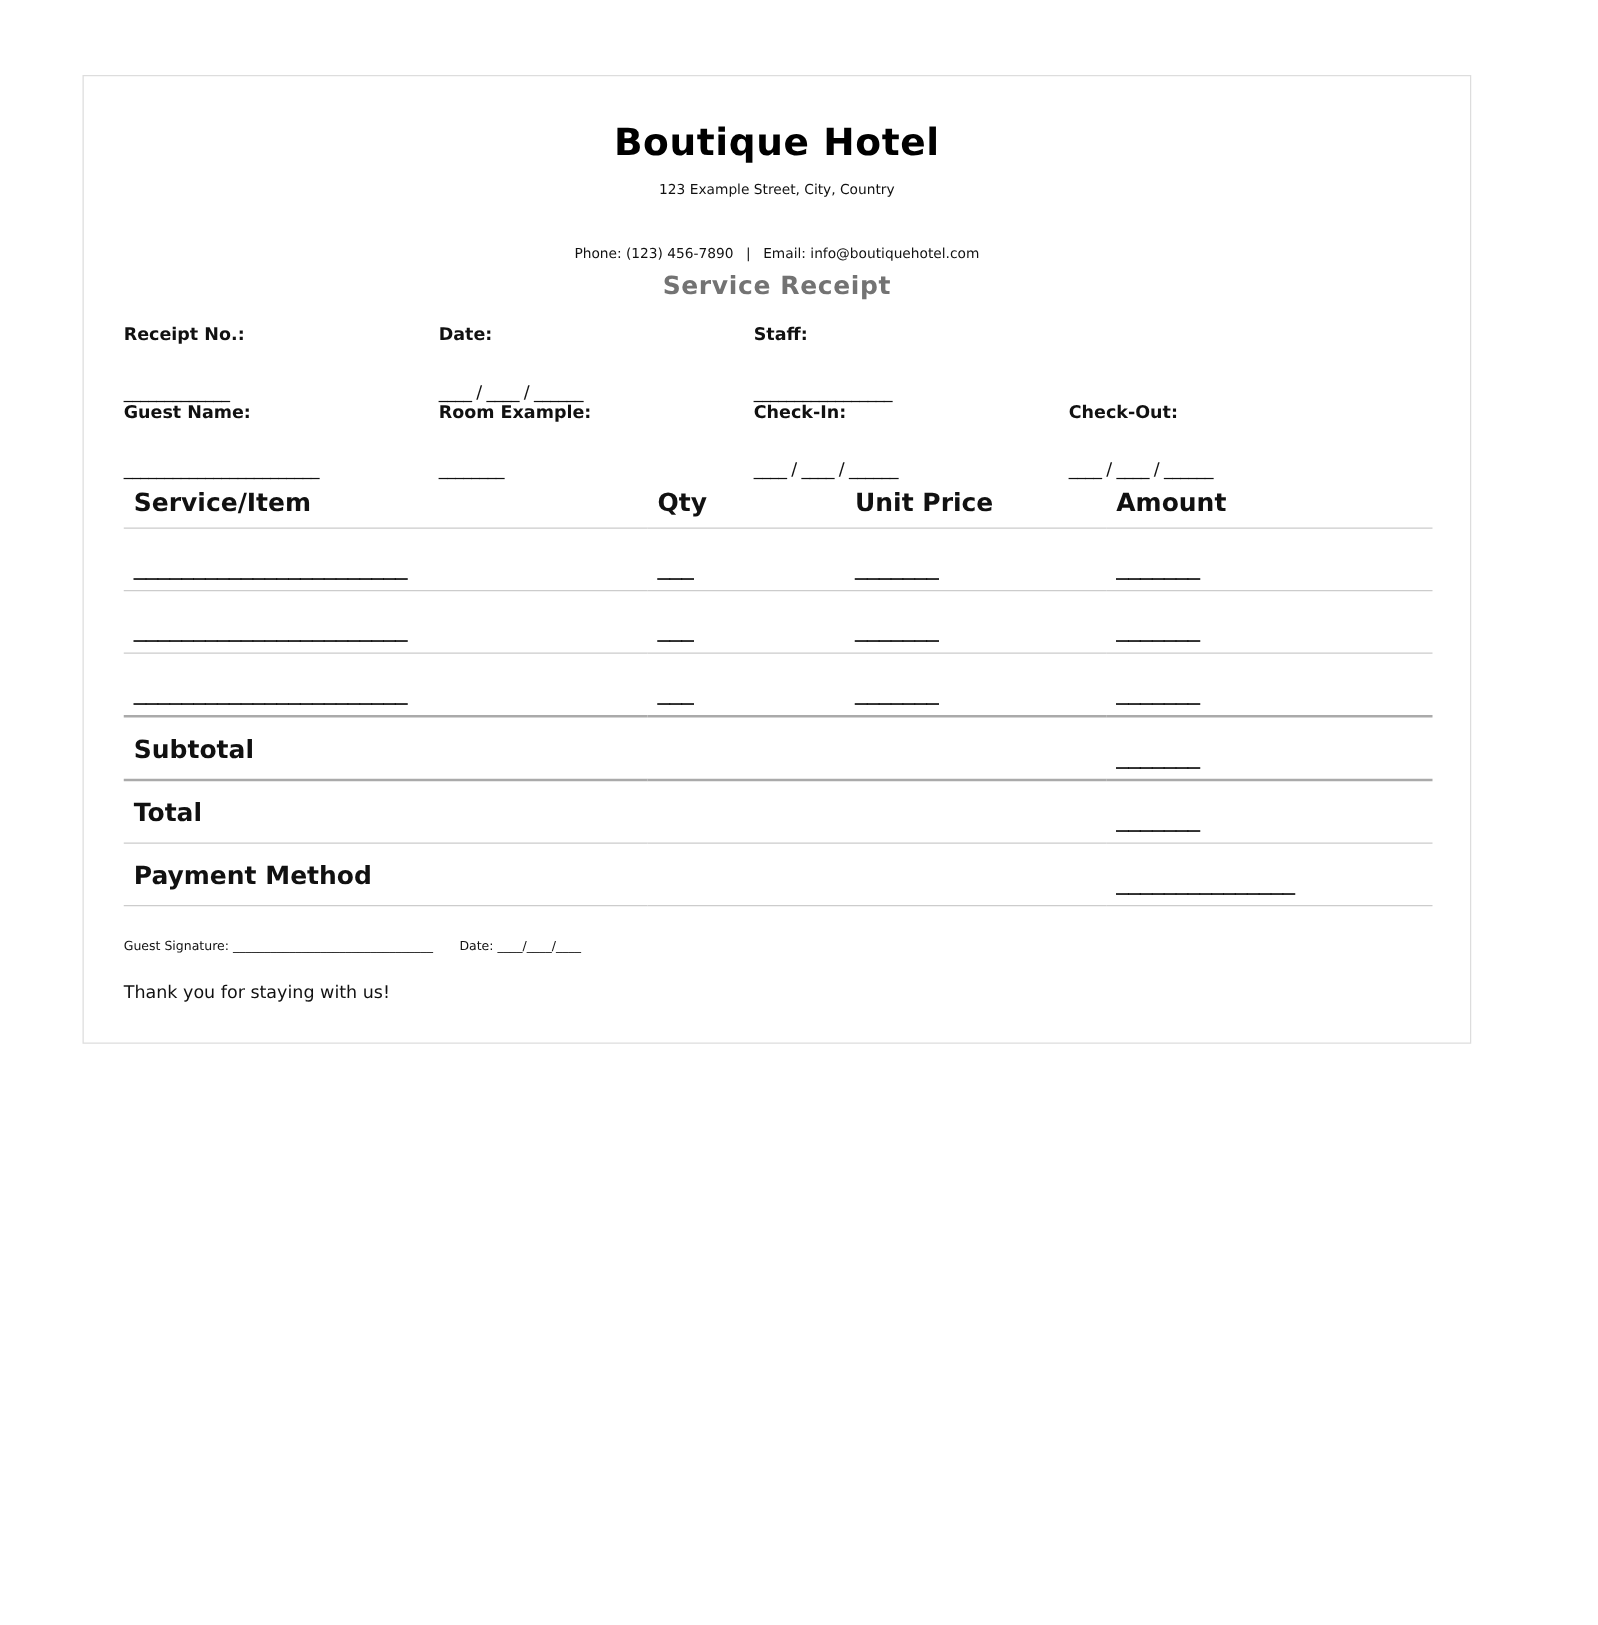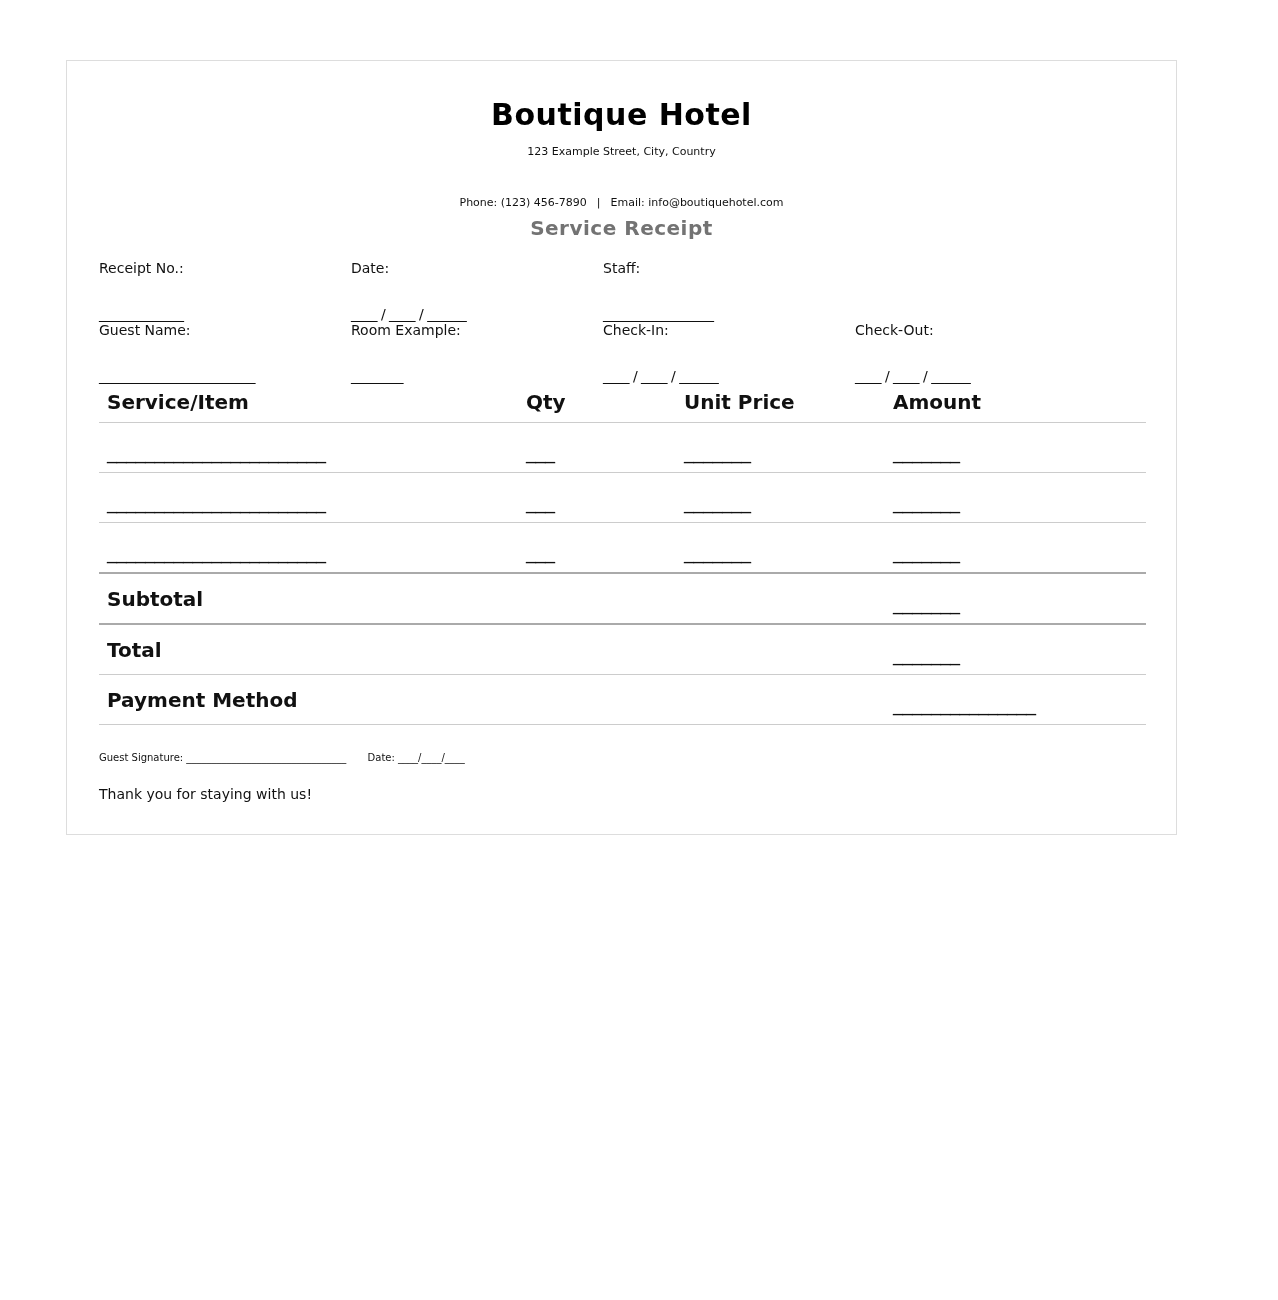--- a/index.html
+++ b/index.html
@@ -33,21 +33,21 @@
     .contact .sep { padding: 0 10px; }
     .title {
       position: absolute; left: 0; right: 0; top: 155px;
       text-align: center; font-size: 20px; font-weight: bold; color: #737373;
       letter-spacing: 0.5px;
     }
     .field {
       position: absolute; width: 240px;
       font-size: 14px;
     }
-    .field .lbl { font-weight: normal; display: block; height: 22px; }
+    .field .lbl { font-weight: bold; display: block; height: 22px; }
     .field .val { display: block; letter-spacing: -0.5px; margin-top: 24px; }
     table.items {
       position: absolute; left: 32px; top: 320px;
       width: 1047px; border-collapse: collapse;
       font-size: 20px;
     }
     table.items th {
       text-align: left; font-weight: bold;
       height: 41px; padding: 0 8px;
       border-bottom: 1px solid #cccccc;

